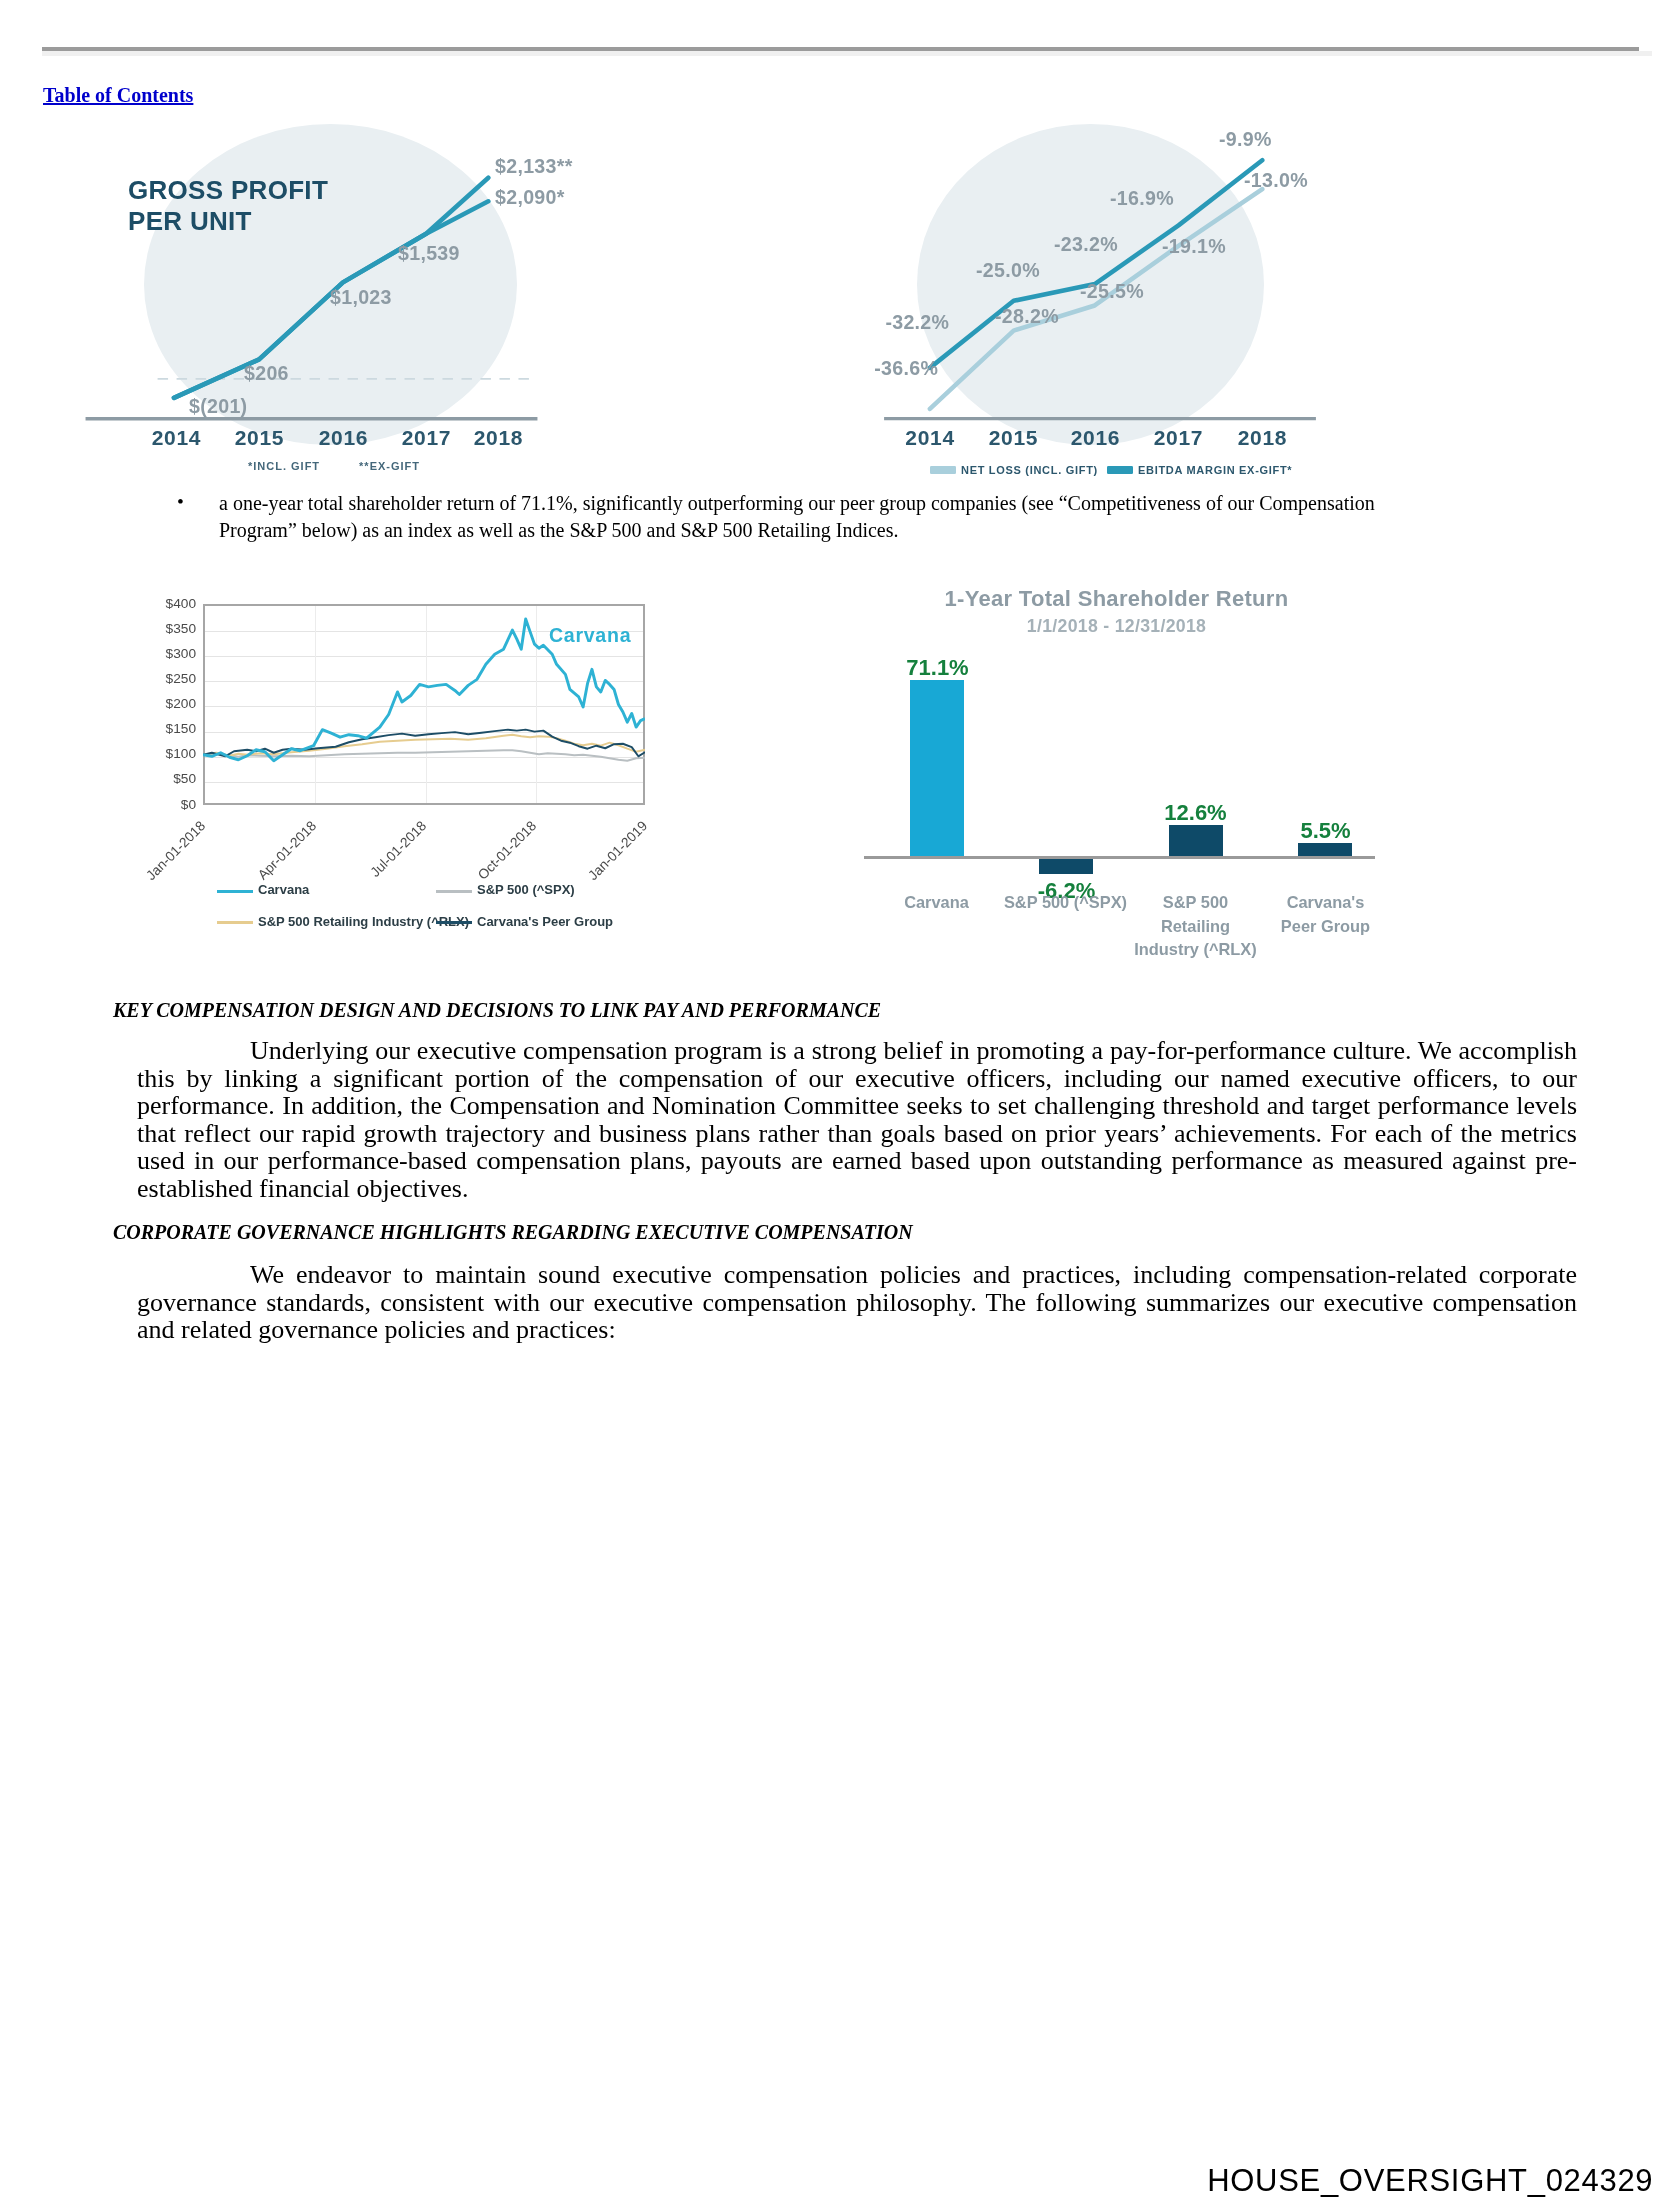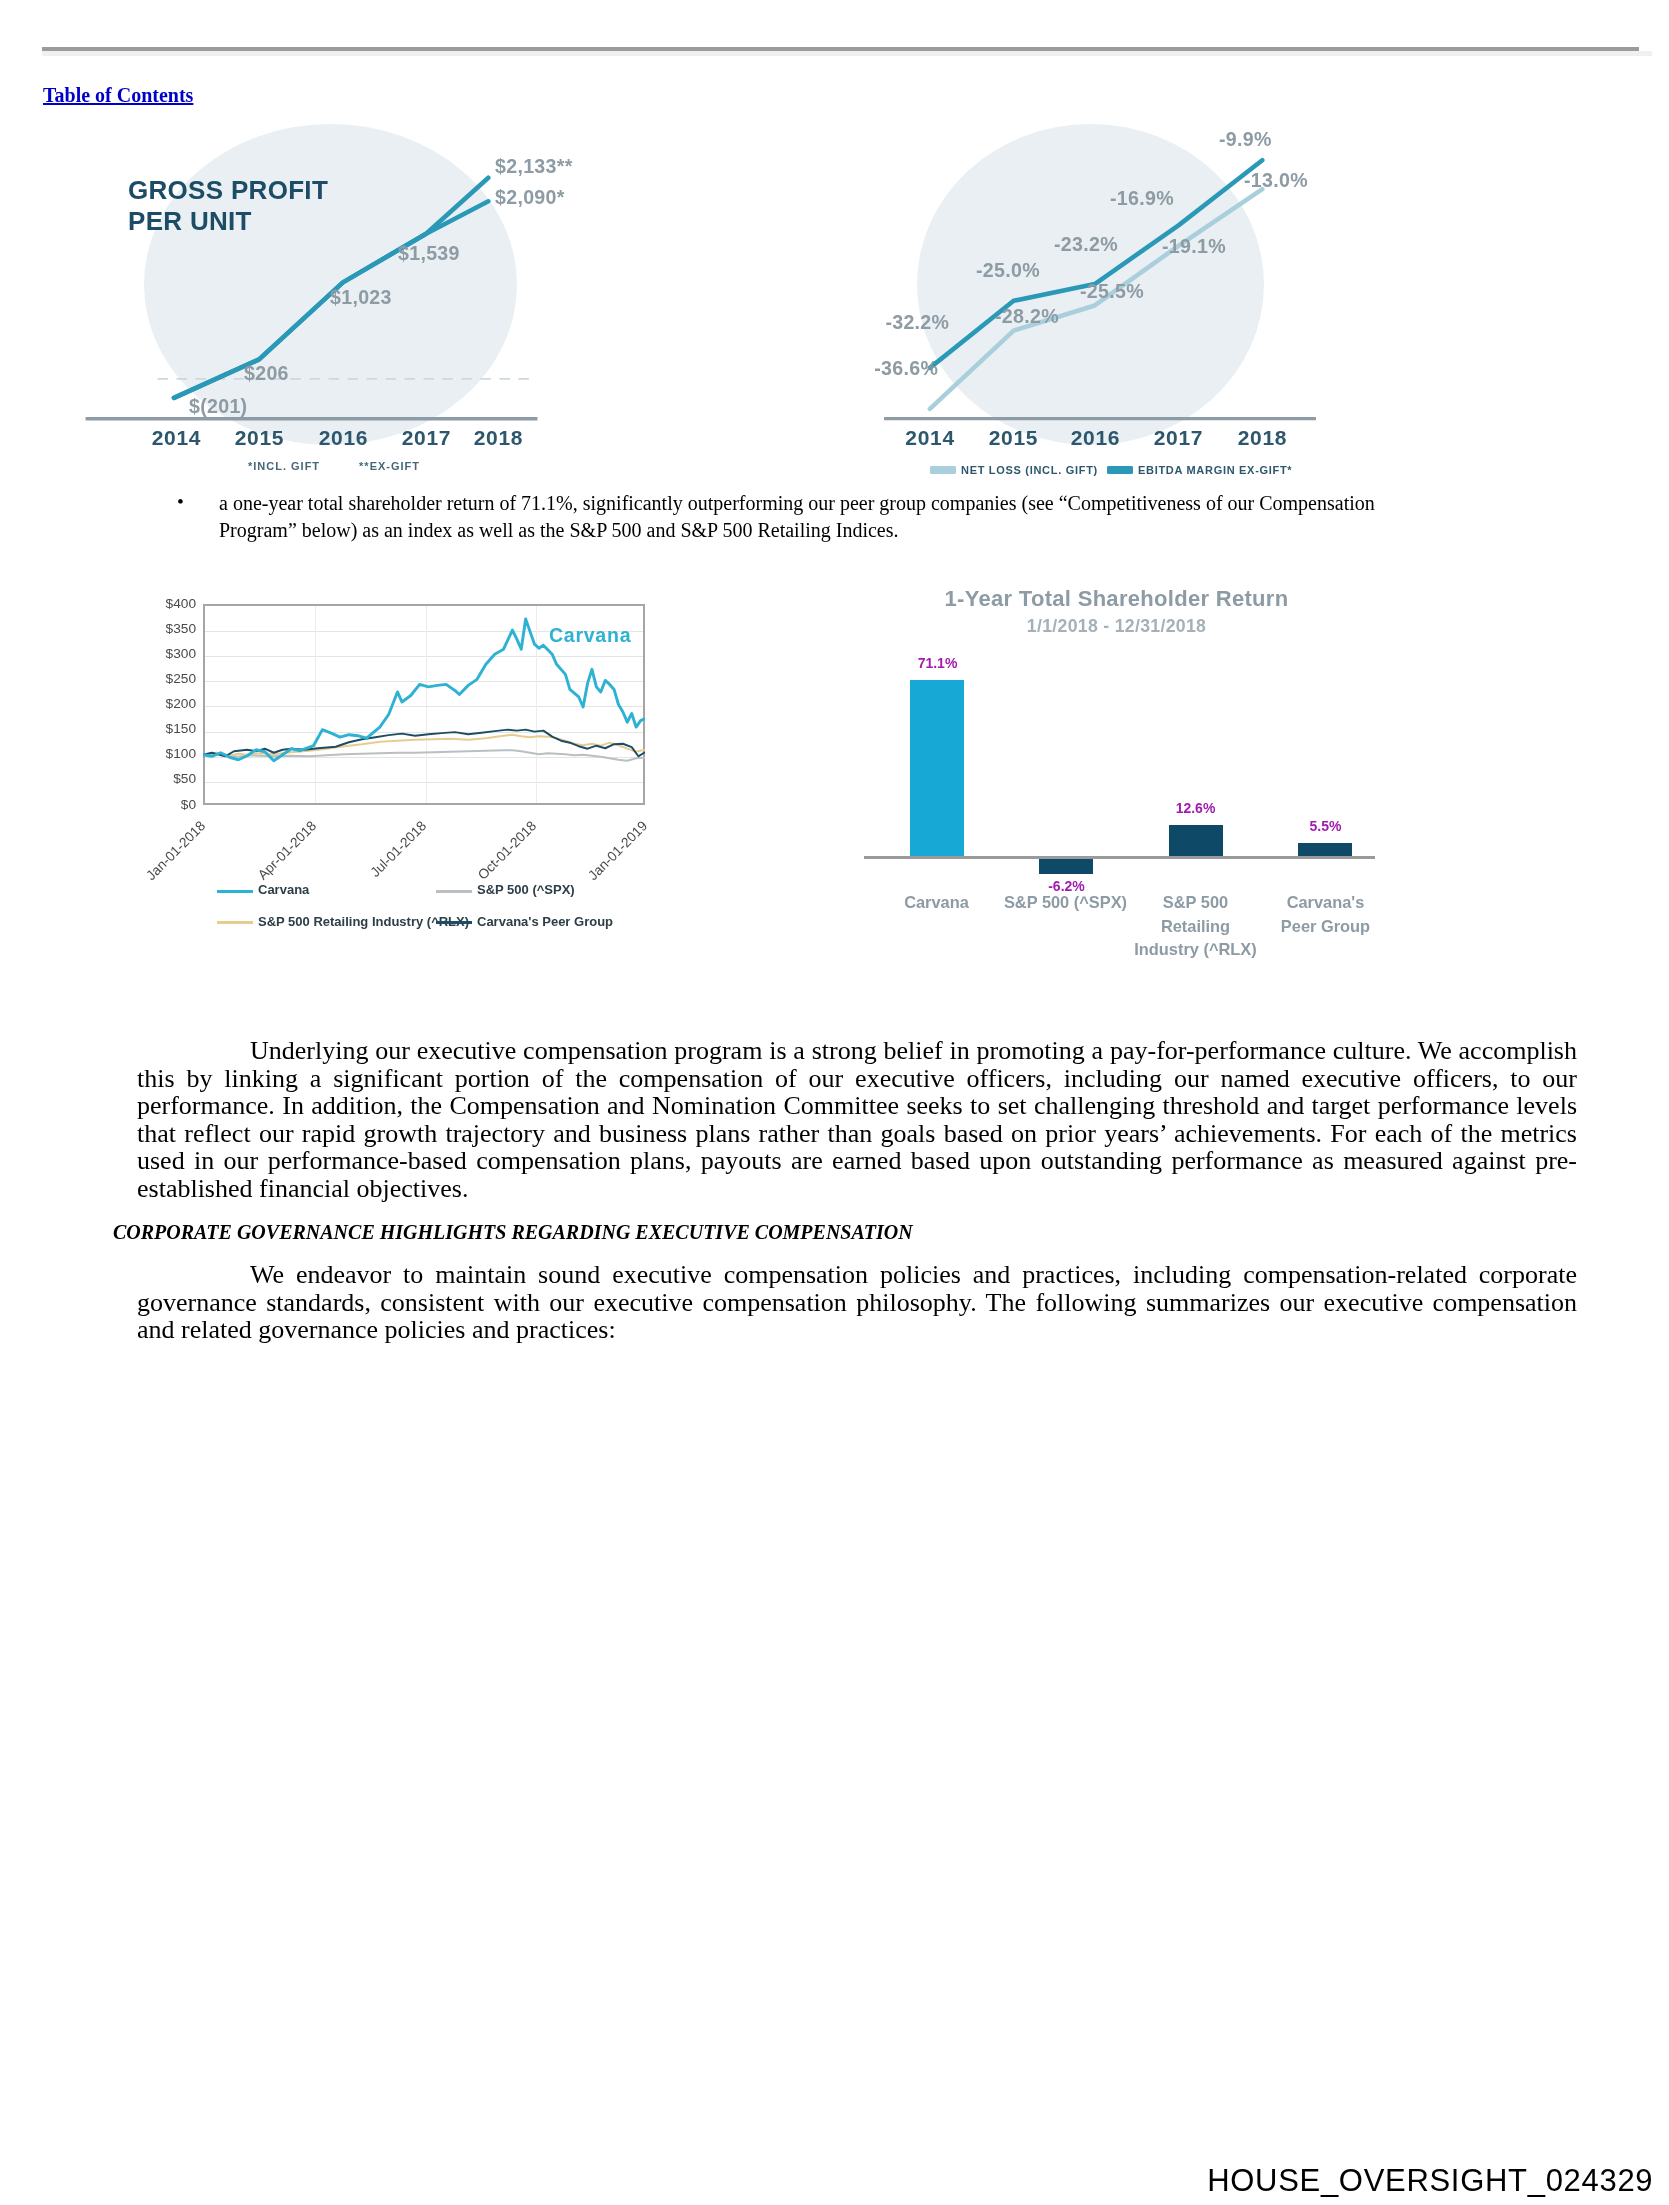--- a/index.html
+++ b/index.html
@@ -61,21 +61,21 @@
 
   
   #bar-chart { position:absolute; left:840px; top:575px; width:553px; height:370px;
                font-family:"Liberation Sans", sans-serif; }
   .bar-title    { position:absolute; text-align:center; font-size:22px; font-weight:bold;
                   color:#8d9ba4; letter-spacing:0.3px; }
   .bar-subtitle { position:absolute; text-align:center; font-size:17.7px; font-weight:600;
                   color:#a5b1b8; letter-spacing:0.3px; }
   .bar-axis  { position:absolute; height:2.6px; background:#9a9a9a; z-index:3; }
   .bar-rect  { position:absolute; z-index:2; }
-  .bar-value { position:absolute; text-align:center; font-size:14px; font-weight:bold; color:#a21caf; }
+  .bar-value { position:absolute; text-align:center; font-size:22px; font-weight:bold; color:#15803d; }
   .bar-cat   { position:absolute; text-align:center; font-size:16.4px; font-weight:bold;
                color:#8d9ba4; line-height:23.6px; }
 
   
   .section-heading { position:absolute; left:113px; width:1447px; font-size:20px; font-style:italic;
                      color:#000; }
   .body-para { position:absolute; left:113px; width:1440px; font-size:26px; line-height:27.5px;
                color:#000; text-align:justify; text-indent:113px;margin-left:24px; }
   .page-number { position:absolute; left:0; right:0; top:1363px; text-align:center;
                  font-size:19.6px; color:#000; }
@@ -204,20 +204,21 @@
       <div class="bar-value" style="position: absolute; left: 187px; top: 303px; width: 79px;">-6.2%</div>
       <div class="bar-cat" style="position: absolute; left: 160px; top: 316px; width: 131px;">S&amp;P 500 (^SPX)</div>
       <div class="bar-rect" style="position: absolute; left: 329px; top: 250px; width: 54px; height: 31px; background: rgb(14, 74, 104);"></div>
       <div class="bar-value" style="position: absolute; left: 316px; top: 225px; width: 79px;">12.6%</div>
       <div class="bar-cat" style="position: absolute; left: 290px; top: 316px; width: 131px;">S&amp;P 500 Retailing<br>Industry (^RLX)</div>
       <div class="bar-rect" style="position: absolute; left: 458px; top: 268px; width: 54px; height: 13.7px; background: rgb(14, 74, 104);"></div>
       <div class="bar-value" style="position: absolute; left: 446px; top: 243px; width: 79px;">5.5%</div>
       <div class="bar-cat" style="position: absolute; left: 420px; top: 316px; width: 131px;">Carvana's<br>Peer Group</div>
     </section>
 
+  <h3 class="section-heading" style="top:999px">KEY COMPENSATION DESIGN AND DECISIONS TO LINK PAY AND PERFORMANCE</h3>
   <p class="body-para" style="top:1037px">Underlying our executive compensation program is a strong belief in promoting a pay-for-performance culture. We accomplish this by linking a significant portion of the compensation of our executive officers, including our named executive officers, to our performance. In addition, the Compensation and Nomination Committee seeks to set challenging threshold and target performance levels that reflect our rapid growth trajectory and business plans rather than goals based on prior years’ achievements. For each of the metrics used in our performance-based compensation plans, payouts are earned based upon outstanding performance as measured against pre-established financial objectives.</p>
 
   <h3 class="section-heading" style="top:1221px">CORPORATE GOVERNANCE HIGHLIGHTS REGARDING EXECUTIVE COMPENSATION</h3>
   <p class="body-para" style="top:1261px">We endeavor to maintain sound executive compensation policies and practices, including compensation-related corporate governance standards, consistent with our executive compensation philosophy. The following summarizes our executive compensation and related governance policies and practices:</p>
 
   <div class="footer-stamp">HOUSE_OVERSIGHT_024329</div>
 
 </div>
 
 

